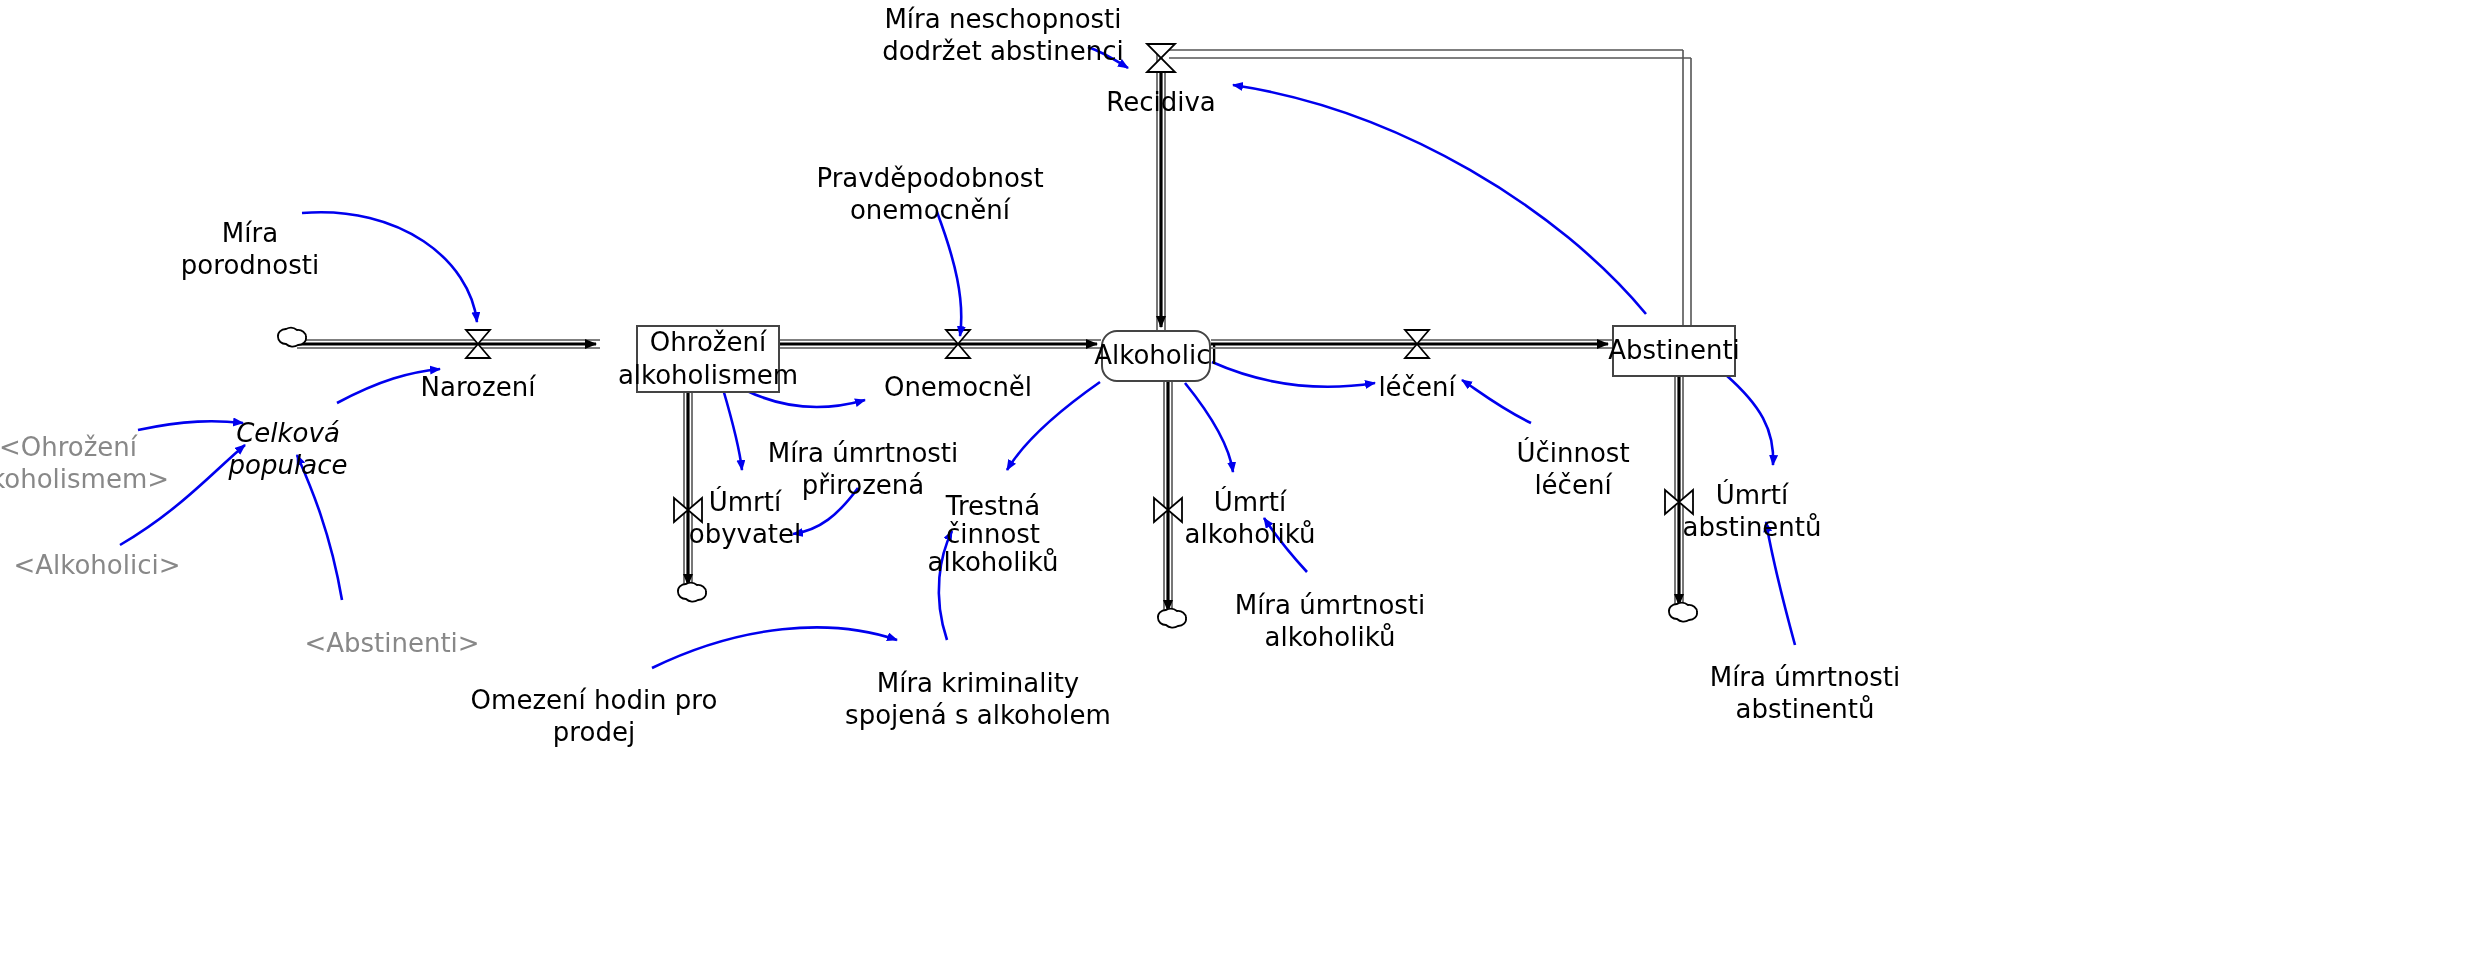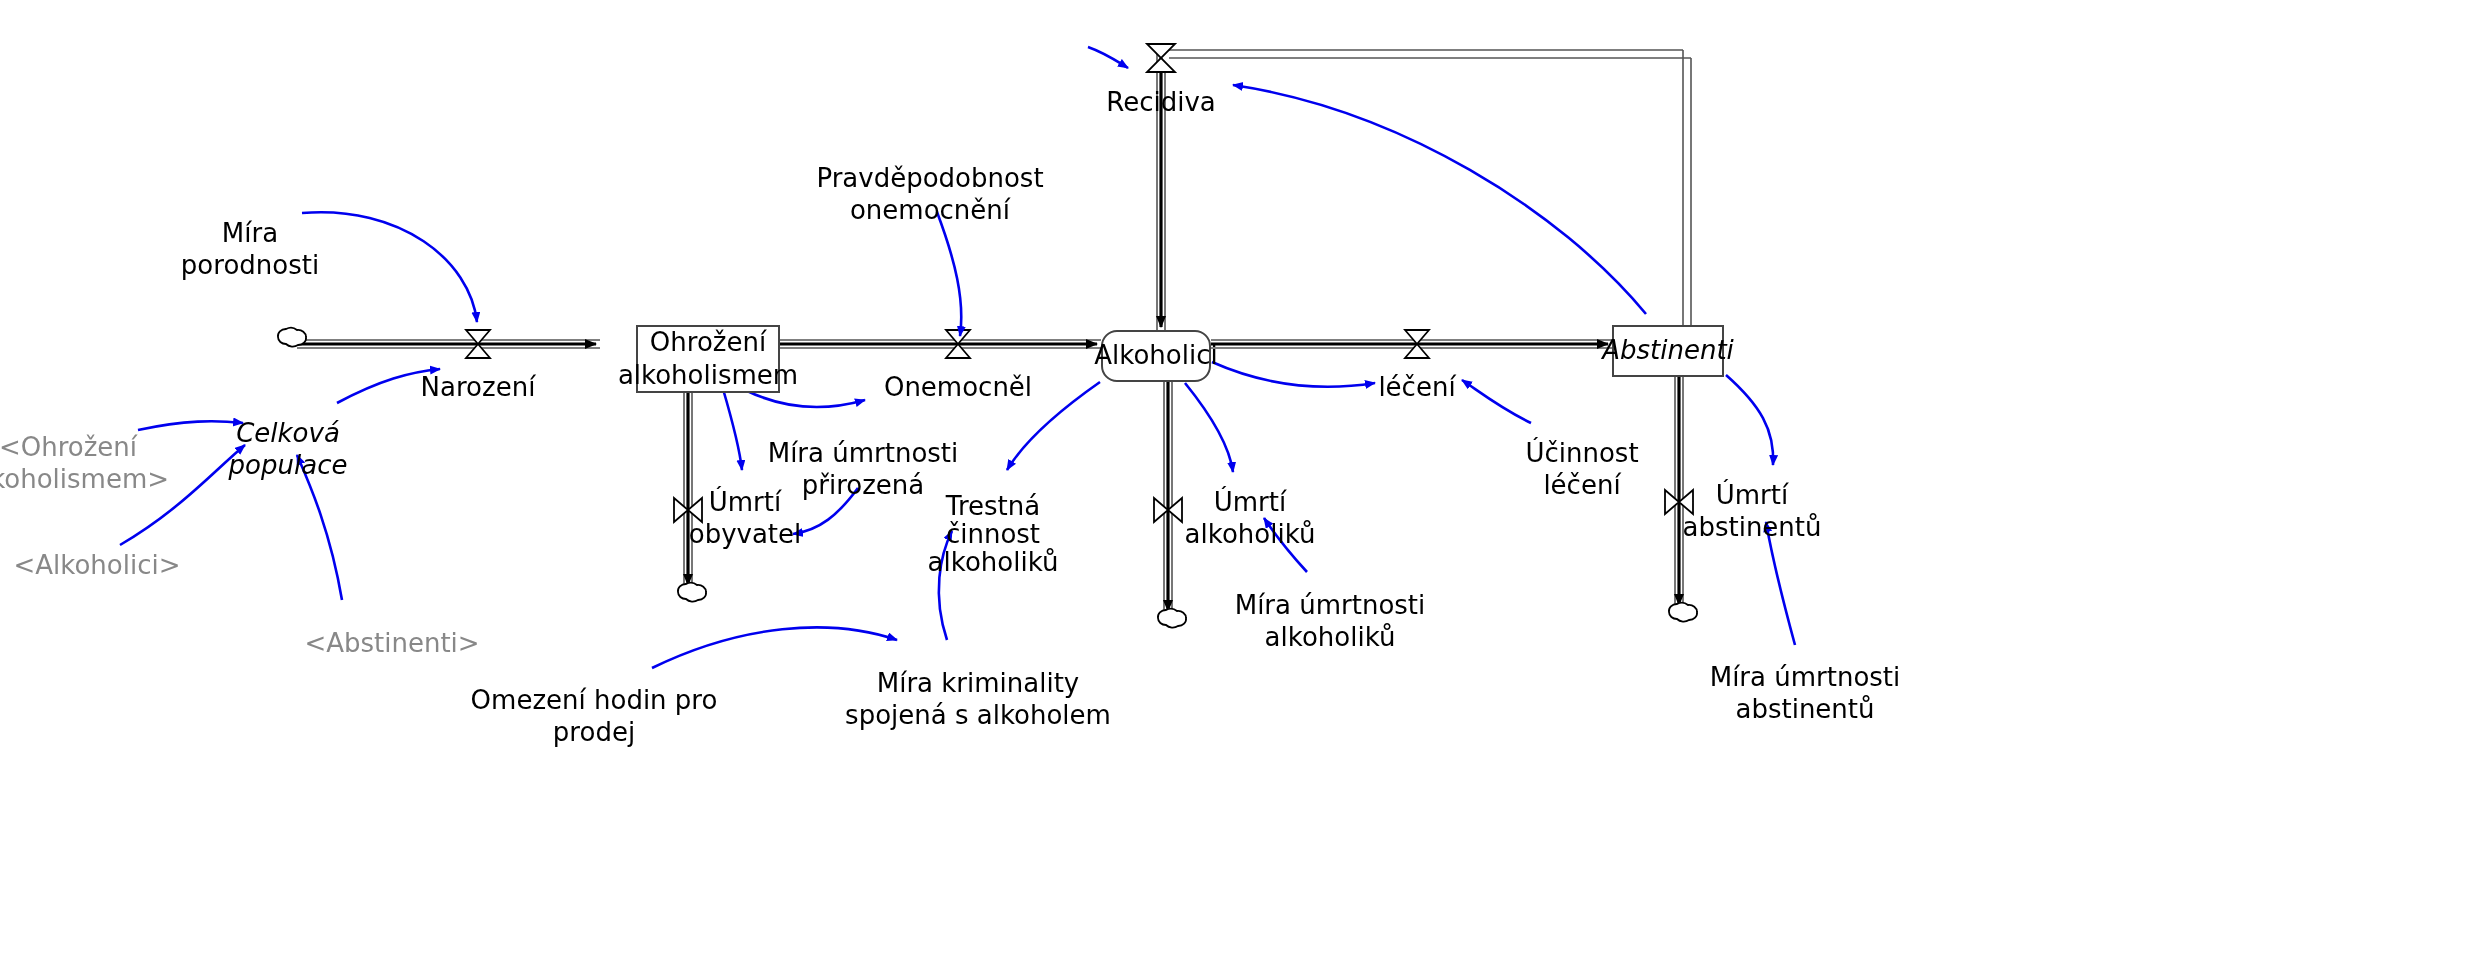--- a/index.html
+++ b/index.html
@@ -211,49 +211,51 @@
 
   <div class="stock-box" style="left:636px; top:325px; width:144px; height:68px;">
     <span>Ohrožení
 alkoholismem</span>
   </div>
 
   <div class="stock-box" style="left:1101px; top:330px; width:110px; height:52px;border-radius:16px;">
     <span>Alkoholici</span>
   </div>
 
-  <div class="stock-box" style="left:1612px; top:325px; width:112px; height:52px;font-style:italic;">
+  <div class="stock-box" style="left:1612px; top:325px; width:124px; height:52px;">
     <span>Abstinenti</span>
   </div>
 
   <div class="lbl flow" style="left:478px; top:372px;">Narození</div>
   <div class="lbl flow" style="left:958px; top:372px;">Onemocněl</div>
   <div class="lbl flow" style="left:1161px; top:87px;">Recidiva</div>
   <div class="lbl flow" style="left:1417px; top:372px;">léčení</div>
   <div class="lbl flow" style="left:745px; top:487px;">Úmrtí
 obyvatel</div>
   <div class="lbl flow" style="left:1250px; top:487px;">Úmrtí
 alkoholiků</div>
   <div class="lbl flow" style="left:1752px; top:480px;">Úmrtí
 abstinentů</div>
 
   <div class="lbl" style="left:250px; top:218px;">Míra
 porodnosti</div>
   <div class="lbl" style="left:288px; top:418px;font-style:italic;">Celková
 populace</div>
   <div class="lbl" style="left:930px; top:163px;">Pravděpodobnost
 onemocnění</div>
+  <div class="lbl" style="left:1003px; top:4px;">Míra neschopnosti
+dodržet abstinenci</div>
   <div class="lbl" style="left:863px; top:438px;">Míra úmrtnosti
 přirozená</div>
   <div class="lbl" style="left:993px; top:492px; line-height:1.08;">Trestná
 činnost
 alkoholiků</div>
   <div class="lbl" style="left:1330px; top:590px;">Míra úmrtnosti
 alkoholiků</div>
-  <div class="lbl" style="left:1573px; top:438px;margin-left:9px;">Účinnost
+  <div class="lbl" style="left:1573px; top:438px;">Účinnost
 léčení</div>
   <div class="lbl" style="left:1805px; top:662px;">Míra úmrtnosti
 abstinentů</div>
   <div class="lbl" style="left:594px; top:685px;">Omezení hodin pro
 prodej</div>
   <div class="lbl" style="left:978px; top:668px;">Míra kriminality
 spojená s alkoholem</div>
 
   <div class="lbl shadow" style="left:68px; top:432px;">&lt;Ohrožení
 alkoholismem&gt;</div>

